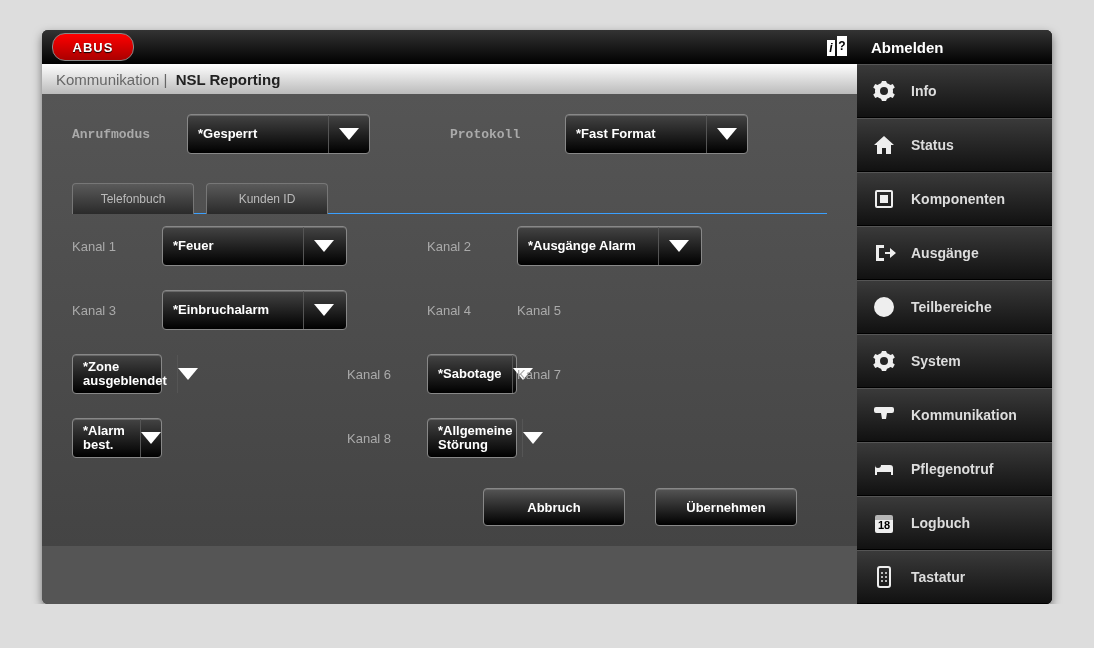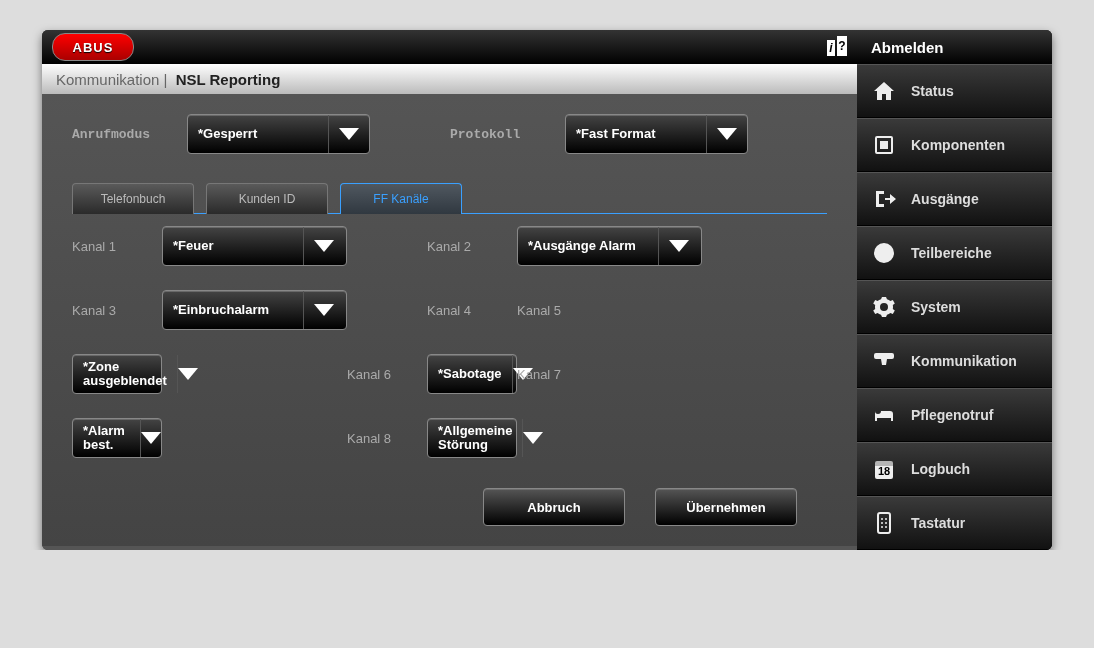--- a/index.html
+++ b/index.html
@@ -259,21 +259,20 @@
         <div class="label-sm">Protokoll</div>
         <div class="dropdown">
           <div class="dropdown-text">*Fast Format</div>
           <div class="dropdown-arrow"></div>
         </div>
       </div>
 
       <div class="tabs">
         <div class="tab">Telefonbuch</div>
         <div class="tab">Kunden ID</div>
-        <div class="tab active">FF Kanäle</div>
       </div>
 
       <div class="channels">
         <div class="channel-label">Kanal 1</div>
         <div class="dropdown">
           <div class="dropdown-text">*Feuer</div>
           <div class="dropdown-arrow"></div>
         </div>
         <div class="spacer"></div>
         <div class="channel-label">Kanal 2</div>
@@ -318,20 +317,28 @@
       <div class="actions">
         <div class="btn">Abbruch</div>
         <div class="btn">Übernehmen</div>
       </div>
     </div>
   </div>
 
   <div class="sidebar">
     <div class="logout">Abmelden</div>
 
+    <div class="nav-item">
+      <span class="nav-icon">
+        <svg viewBox="0 0 24 24">
+            <path d="M12 8a4 4 0 100 8 4 4 0 000-8zm9 4c0 .7-.1 1.3-.2 1.9l2 1.6-2 3.4-2.4-.8c-1 .8-2.1 1.4-3.4 1.7L14 22h-4l-1-2.2c-1.3-.3-2.4-.9-3.4-1.7l-2.4.8-2-3.4 2-1.6c-.1-.6-.2-1.2-.2-1.9s.1-1.3.2-1.9l-2-1.6 2-3.4 2.4.8c1-.8 2.1-1.4 3.4-1.7L10 2h4l1 2.2c1.3.3 2.4.9 3.4 1.7l2.4-.8 2 3.4-2 1.6c.1.6.2 1.2.2 1.9z"></path>
+          </svg>
+      </span>
+      <span>Info</span>
+    </div>
 
     <div class="nav-item">
       <span class="nav-icon">
         <svg viewBox="0 0 24 24">
             <path d="M12 3l10 9h-3v9h-5v-6H10v6H5v-9H2z"></path>
           </svg>
       </span>
       <span>Status</span>
     </div>
 

